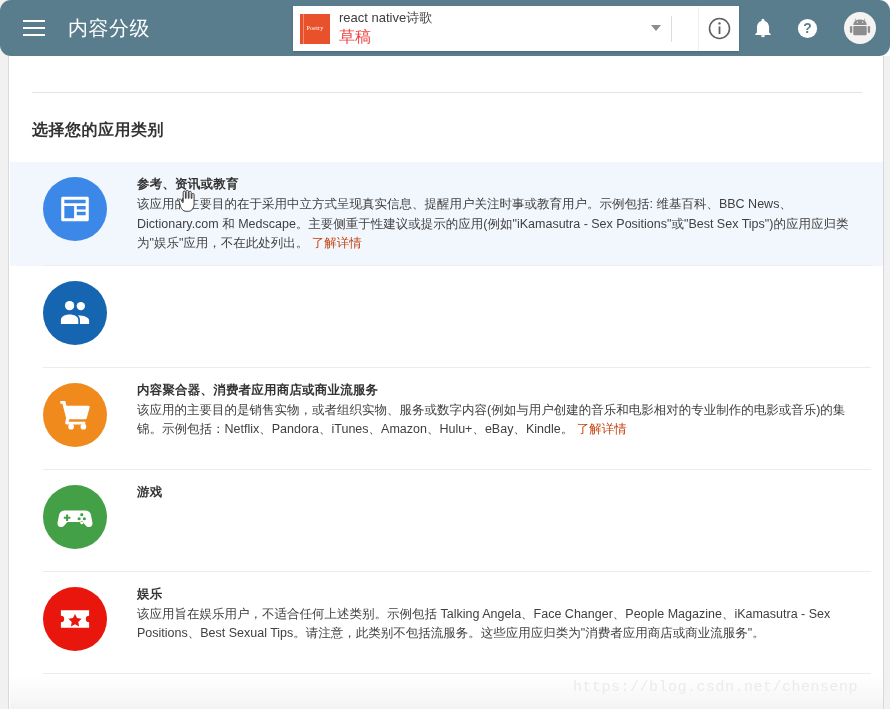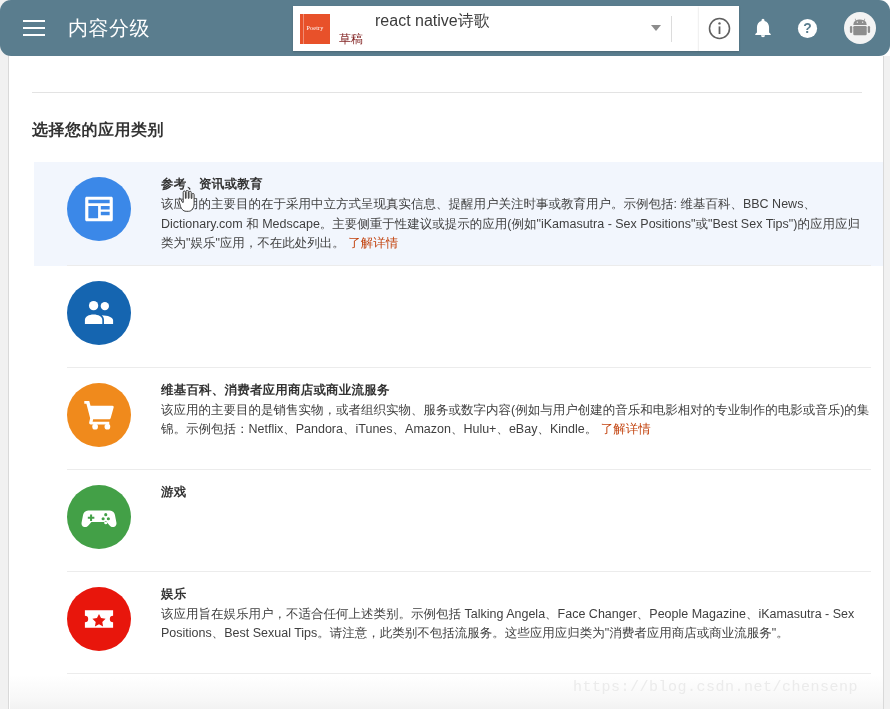--- a/index.html
+++ b/index.html
@@ -79,22 +79,22 @@
     text-align: center;
     font-size: 6px; color: #ffffff;
     font-family: "Liberation Serif", serif;
     letter-spacing: .2px;
   }
   .app-thumb .spine {
     position: absolute; left: 3px; top: 0; bottom: 0; width: 1px;
     background: rgba(255,255,255,.35);
   }
   .app-meta { margin-left: 9px; line-height: 1.25; overflow: hidden; }
-  .app-name { font-size: 16px; color: #3c3c3c; white-space: nowrap; margin-left: 36px; }
-  .app-state { font-size: 12px; color: #7f1d1d; margin-top: 1px; }
+  .app-name { font-size: 13px; color: #3c3c3c; white-space: nowrap; }
+  .app-state { font-size: 16px; color: #ef4444; margin-top: 1px; }
   .caret {
     position: absolute; right: 38px; top: 19px;
     width: 0; height: 0;
     border-left: 5px solid transparent;
     border-right: 5px solid transparent;
     border-top: 6px solid #8c8c8c;
   }
   .vdiv {
     position: absolute; right: 27px; top: 10px;
     width: 1px; height: 26px; background: #dcdcdc;
@@ -139,21 +139,20 @@
     letter-spacing: .5px;
   }
 
   #cat-list { position: absolute; left: 0; top: 106px; width: 873px; }
 
   .cat-row {
     position: relative;
     display: flex;
     padding: 12px 12px 12px 0;
     min-height: 102px;
-    margin-left: 24px;
   }
   .cat-row.selected { background: #f2f6fd; }
 
   .cat-icon-wrap {
     flex: none;
     width: 64px; height: 64px;
     margin-left: 33px; margin-top: 3px;
     border-radius: 50%;
     display: flex; align-items: center; justify-content: center;
   }
@@ -292,21 +291,21 @@
         </div>
         <div class="cat-row">
           <div class="cat-icon-wrap" style="background: rgb(240, 138, 28);">
             <svg class="ic" width="36" height="36" viewBox="0 0 24 24" fill="#ffffff">
               <circle cx="9.4" cy="19.8" r="1.9"></circle>
               <circle cx="17.6" cy="19.8" r="1.9"></circle>
               <path d="M2.2 2.6h3.3l.85 3.2h14.6c.6 0 1 .55.85 1.1l-2 7.1c-.15.5-.6.85-1.1.85H8.1l-.35 1.6h11.1v1.9H6.5c-.7 0-1.2-.65-1.05-1.3l.65-2.95L3.6 4.5H2.2V2.6z"></path>
             </svg>
           </div>
           <div class="cat-text">
-            <div class="cat-name">维基百科、消费者应用商店或商业流服务</div>
+            <div class="cat-name">内容聚合器、消费者应用商店或商业流服务</div>
             <div class="cat-desc"><span>该应用的主要目的是销售实物，或者组织实物、服务或数字内容(例如与用户创建的音乐和电影相对的专业制作的电影或音乐)的集锦。示例包括：Netflix、Pandora、iTunes、Amazon、Hulu+、eBay、Kindle。</span> <span class="more-link">了解详情</span></div>
           </div>
           <div class="row-divider"></div>
         </div>
         <div class="cat-row">
           <div class="cat-icon-wrap" style="background: rgb(67, 160, 71);">
             <svg class="ic" width="36" height="36" viewBox="0 0 24 24" fill="#ffffff">
               <path d="M19.2 7.6H4.8A3.6 3.6 0 0 0 1.3 11l-.9 4.6c-.35 1.8.85 3.1 2.3 3.1 1 0 1.6-.45 2.35-1.25l1.9-2.05h10.1l1.9 2.05c.75.8 1.35 1.25 2.35 1.25 1.45 0 2.65-1.3 2.3-3.1L22.7 11a3.6 3.6 0 0 0-3.5-3.4zM8.9 13.1H7.4v1.5H6.05v-1.5H4.55v-1.35h1.5v-1.5H7.4v1.5h1.5v1.35zm5.85 1.1a1.05 1.05 0 1 1 0-2.1 1.05 1.05 0 0 1 0 2.1zm1.75-2.7a1.05 1.05 0 1 1 0-2.1 1.05 1.05 0 0 1 0 2.1zm0 5.4a1.05 1.05 0 1 1 0-2.1 1.05 1.05 0 0 1 0 2.1zm1.75-2.7a1.05 1.05 0 1 1 0-2.1 1.05 1.05 0 0 1 0 2.1z"></path>
             </svg>
           </div>

